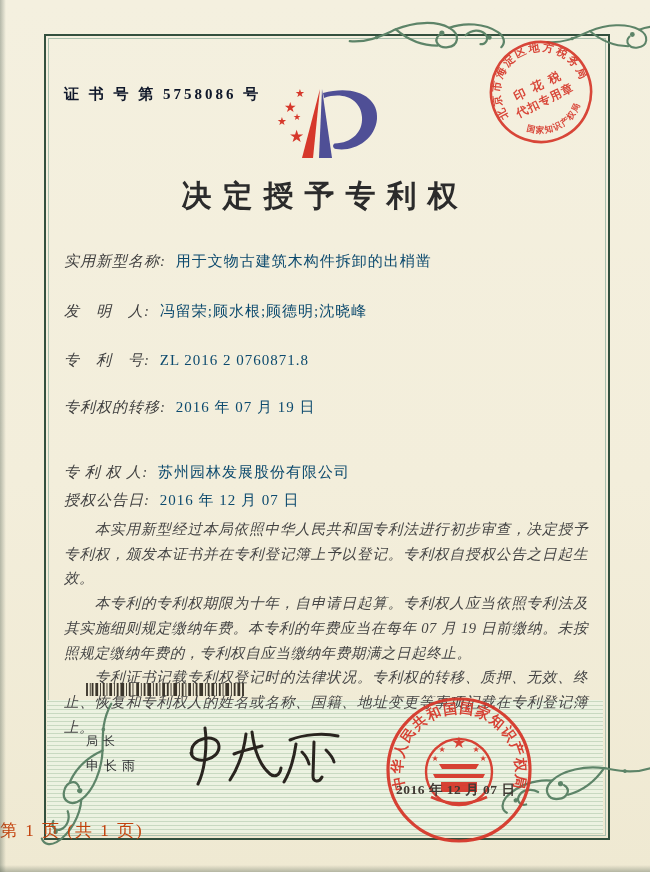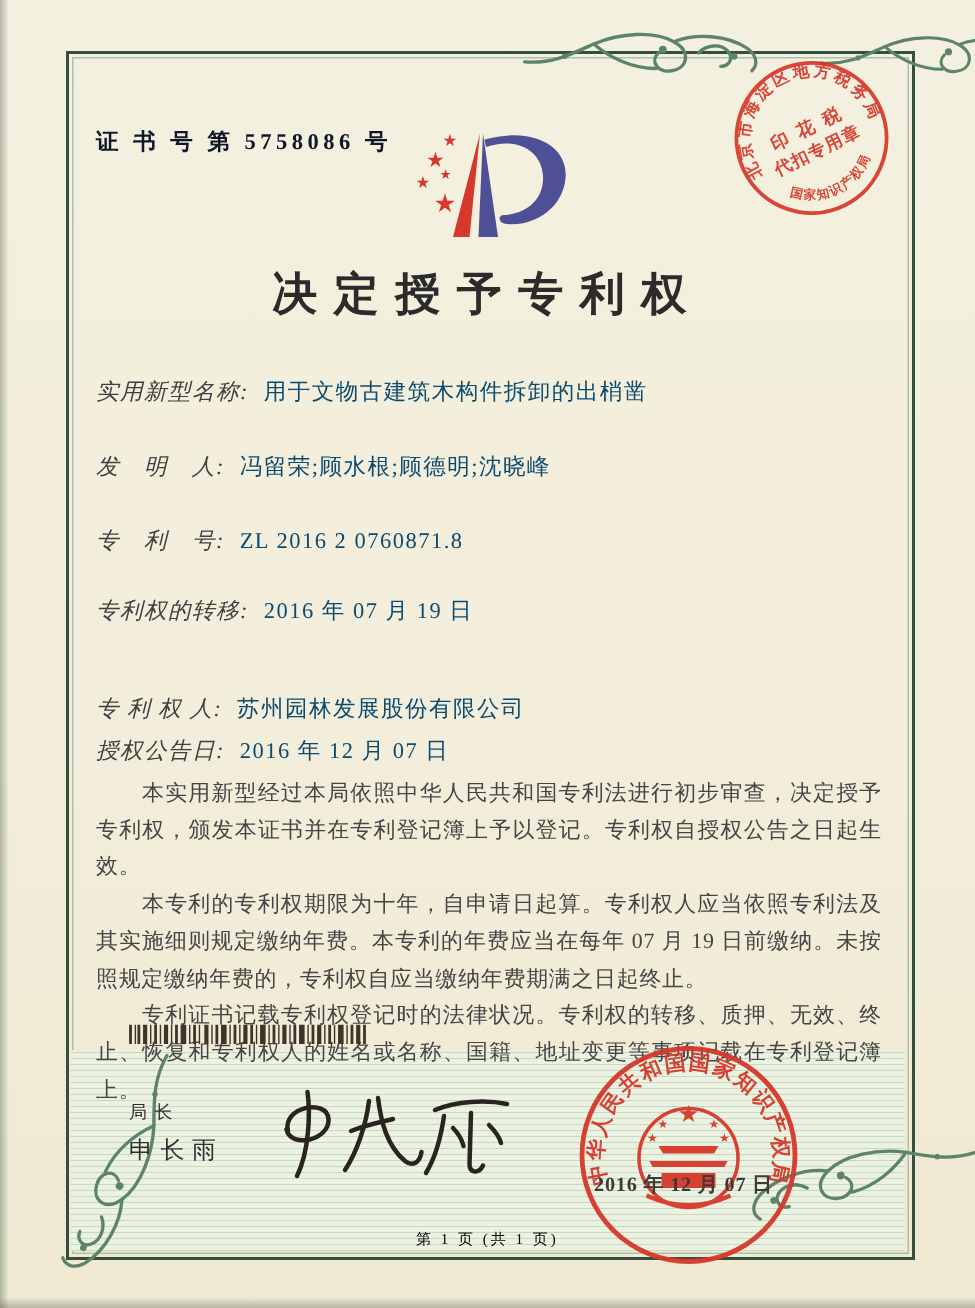--- a/index.html
+++ b/index.html
@@ -32,47 +32,47 @@
     font-size:30px;font-weight:bold;letter-spacing:11px;color:#2b2b2b;z-index:10;}
 
   
   .row{position:absolute;left:64px;font-size:15px;z-index:10;white-space:nowrap;}
   .row .lab{color:#404040;letter-spacing:1px;font-style:italic;}
   .row .val{color:#0c4a6e;letter-spacing:1px;margin-left:6px;}
 
   
   .paras{position:absolute;left:64px;top:517px;width:524px;z-index:10;
     font-size:14.6px;line-height:24.7px;color:#454545;text-align:justify;}
-  .paras p{margin:0;text-indent:2.1em;letter-spacing:0.5px;}
+  .paras p{margin:0;text-indent:2.1em;letter-spacing:0.5px;font-style:italic;}
 
   
   .barcode{position:absolute;left:80px;top:683px;z-index:10;}
 
   
   .band{position:absolute;left:47px;top:700px;width:556px;height:134px;z-index:3;
     background-color:#ecf2e1;
     background-image:repeating-linear-gradient(0deg,
       rgba(118,158,118,.30) 0px,rgba(118,158,118,.30) 1px,
       rgba(0,0,0,0) 1px,rgba(0,0,0,0) 4px);}
 
   .official-title{position:absolute;left:86px;top:733px;font-size:12px;
     letter-spacing:5px;color:#2d2f31;z-index:10;}
-  .official-name{position:absolute;left:86px;top:757px;font-size:16px;
+  .official-name{position:absolute;left:86px;top:757px;font-size:13px;
     letter-spacing:5px;color:#2d2f31;z-index:10;}
   .signature{position:absolute;left:178px;top:720px;z-index:11;}
 
   
   .tax-stamp{position:absolute;left:486px;top:37px;z-index:12;
     transform:rotate(-26deg);opacity:.92;}
   .office-seal{position:absolute;left:383px;top:694px;z-index:12;opacity:.95;}
   .seal-date{position:absolute;left:396px;top:781px;width:140px;z-index:13;
     font-size:13.5px;font-weight:bold;color:#403a34;letter-spacing:0.5px;}
 
-  .footer{position:absolute;left:0;right:0;top:819px;text-align:center;
-    font-size:10px;letter-spacing:2px;color:#000000;z-index:10;}
+  .footer{position:absolute;left:0;right:0;top:819px;
+    font-size:17px;letter-spacing:2px;color:#c2410c;z-index:10;}
 </style>
 </head>
 <body>
 
 <svg width="0" height="0" style="position:absolute">
   <symbol id="flourish" viewBox="0 0 220 70">
     <g fill="none" stroke="#5d8468" stroke-width="3" stroke-linecap="round">
       <path d="M4,38 C30,40 48,30 66,22 C90,12 120,10 138,20 C154,29 150,44 136,46 C124,48 116,38 124,30"></path>
       <path d="M66,22 C80,34 100,44 122,44"></path>
       <path d="M138,20 C158,12 186,14 204,26 C212,32 214,40 208,46"></path>

